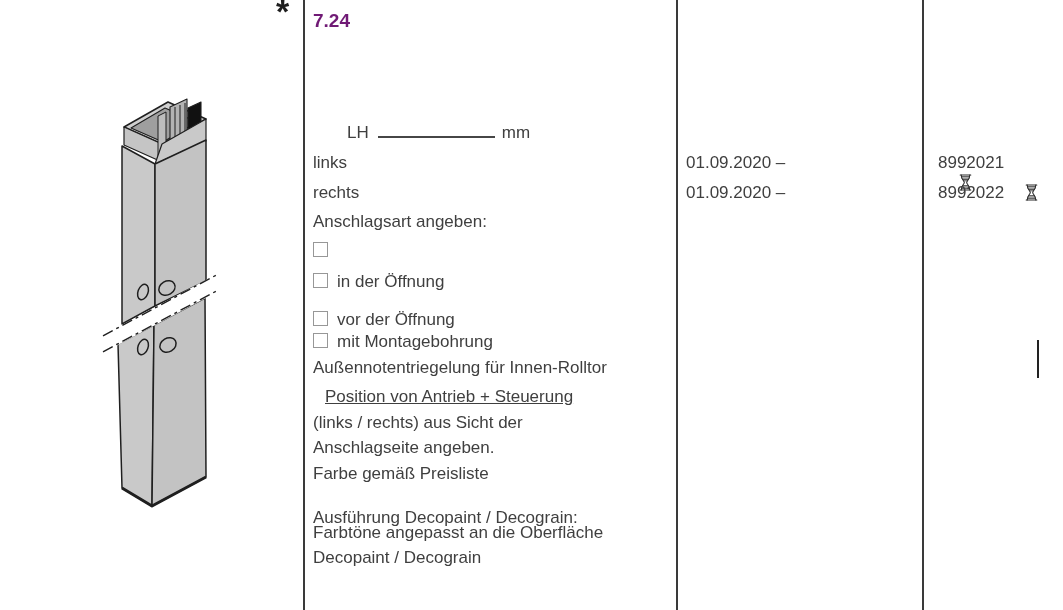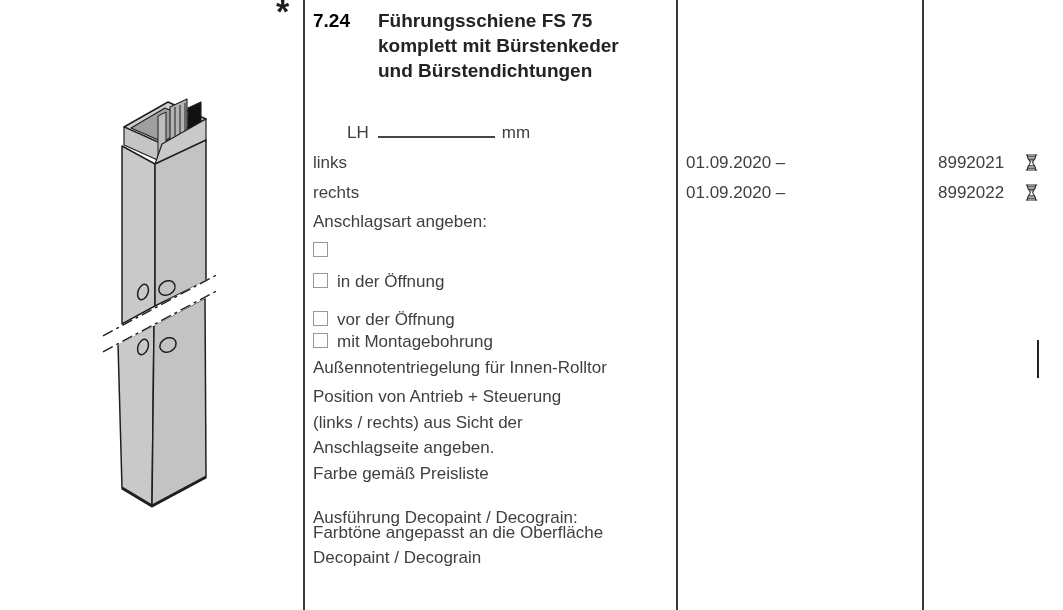--- a/index.html
+++ b/index.html
@@ -12,21 +12,21 @@
   }
   .rule{position:absolute;top:0;height:610px;width:2px;background:#3a3a3a;}
   .tick{position:absolute;width:2px;background:#222;}
   .marker{
     position:absolute;left:276px;top:-8px;
     font-size:34px;font-weight:bold;color:#1e1e1e;
   }
   .hdr{position:absolute;left:313px;top:8px;white-space:nowrap;}
   .hdr .num{
     position:absolute;left:0;top:0;
-    font-size:19px;font-weight:bold;color:#000000;line-height:25px;
+    font-size:19px;font-weight:bold;color:#701a75;line-height:25px;
   }
   .hdr .title{margin-left:65px;font-size:19px;font-weight:bold;color:#232323;line-height:25px;}
   .line{
     position:absolute;white-space:nowrap;
     font-size:17px;color:#3f3f3f;line-height:20px;
   }
   .blank{
     display:inline-block;width:117px;height:15px;
     border-bottom:2px solid #464646;
     margin:0 7px 0 9px;
@@ -79,25 +79,20 @@
       <ellipse cx="143" cy="347" rx="5" ry="8" fill="#c9c9c9" transform="rotate(20 143 347)"></ellipse>
       <ellipse cx="168" cy="345" rx="8.5" ry="6.8" fill="#c3c3c3" transform="rotate(-30 168 345)"></ellipse>
 
       <path d="M122,488 L152,506 L206,477" fill="none" stroke-width="3"></path>
     </g>
   </svg>
 
   <div>
     <div class="hdr">
       <span class="num">7.24</span>
-      <div class="title">
-        <div>Führungsschiene FS 75</div>
-        <div>komplett mit Bürstenkeder</div>
-        <div>und Bürstendichtungen</div>
-      </div>
     </div>
 
     <div class="line" style="left:313px;top:121px;margin-left:34px;">
       <span>LH</span><span class="blank"></span><span>mm</span>
     </div>
 
     <div class="line" style="left:313px;top:153px;">links</div>
     <div class="line" style="left:313px;top:183px;">rechts</div>
 
     <div class="line" style="left:313px;top:212px;">Anschlagsart angeben:</div>
@@ -109,38 +104,38 @@
       <span class="cb"></span><span>in der Öffnung</span>
     </div>
     <div class="line" style="left:313px;top:302px;margin-top:8px;">
       <span class="cb"></span><span>vor der Öffnung</span>
     </div>
     <div class="line" style="left:313px;top:332px;">
       <span class="cb"></span><span>mit Montagebohrung</span>
     </div>
     <div class="line" style="left:313px;top:358px;">Außennotentriegelung für Innen-Rolltor</div>
 
-    <div class="line" style="left:313px;top:387px;">Position von Antrieb + Steuerung</div>
+    <div class="line" style="left:325px;top:387px;text-decoration:underline;">Position von Antrieb + Steuerung</div>
     <div class="line" style="left:313px;top:413px;">(links / rechts) aus Sicht der</div>
     <div class="line" style="left:313px;top:438px;">Anschlagseite angeben.</div>
 
     <div class="line" style="left:313px;top:464px;">Farbe gemäß Preisliste</div>
 
     <div class="line" style="left:313px;top:497px;margin-top:11px;">Ausführung Decopaint / Decograin:</div>
     <div class="line" style="left:313px;top:523px;text-align:right;">Farbtöne angepasst an die Oberfläche</div>
     <div class="line" style="left:313px;top:548px;">Decopaint / Decograin</div>
   </div>
 
   <div>
     <div class="line" style="left:686px;top:153px;">01.09.2020 –</div>
     <div class="line" style="left:686px;top:183px;">01.09.2020 –</div>
   </div>
 
   <div>
-    <div class="line art-row" style="left:938px;top:153px;">
+    <div class="line art-row" style="left:938px;top:153px;flex-direction:column;">
       <span class="art-num">8992021</span>
       <svg class="hg" width="13" height="17" viewBox="0 0 13 17" fill="none" stroke="#2b2b2b" stroke-width="1.1" stroke-linecap="round">
         <path d="M1.2,1 H11.8 M1.2,16 H11.8"></path>
         <path d="M2.2,1 C2.2,5.4 5.3,6.8 5.3,8.5 C5.3,10.2 2.2,11.6 2.2,16 M10.8,1 C10.8,5.4 7.7,6.8 7.7,8.5 C7.7,10.2 10.8,11.6 10.8,16"></path>
         <path d="M2.5,2.6 H10.5 M2.9,4.1 H10.1 M3.6,5.5 H9.4 M4.6,6.8 H8.4 M2.5,14.4 H10.5 M3,13 H10 M3.9,11.6 H9.1" stroke-width="0.8"></path>
       </svg>
     </div>
     <div class="line art-row" style="left:938px;top:183px;">
       <span class="art-num">8992022</span>
       <svg class="hg" width="13" height="17" viewBox="0 0 13 17" fill="none" stroke="#2b2b2b" stroke-width="1.1" stroke-linecap="round">

